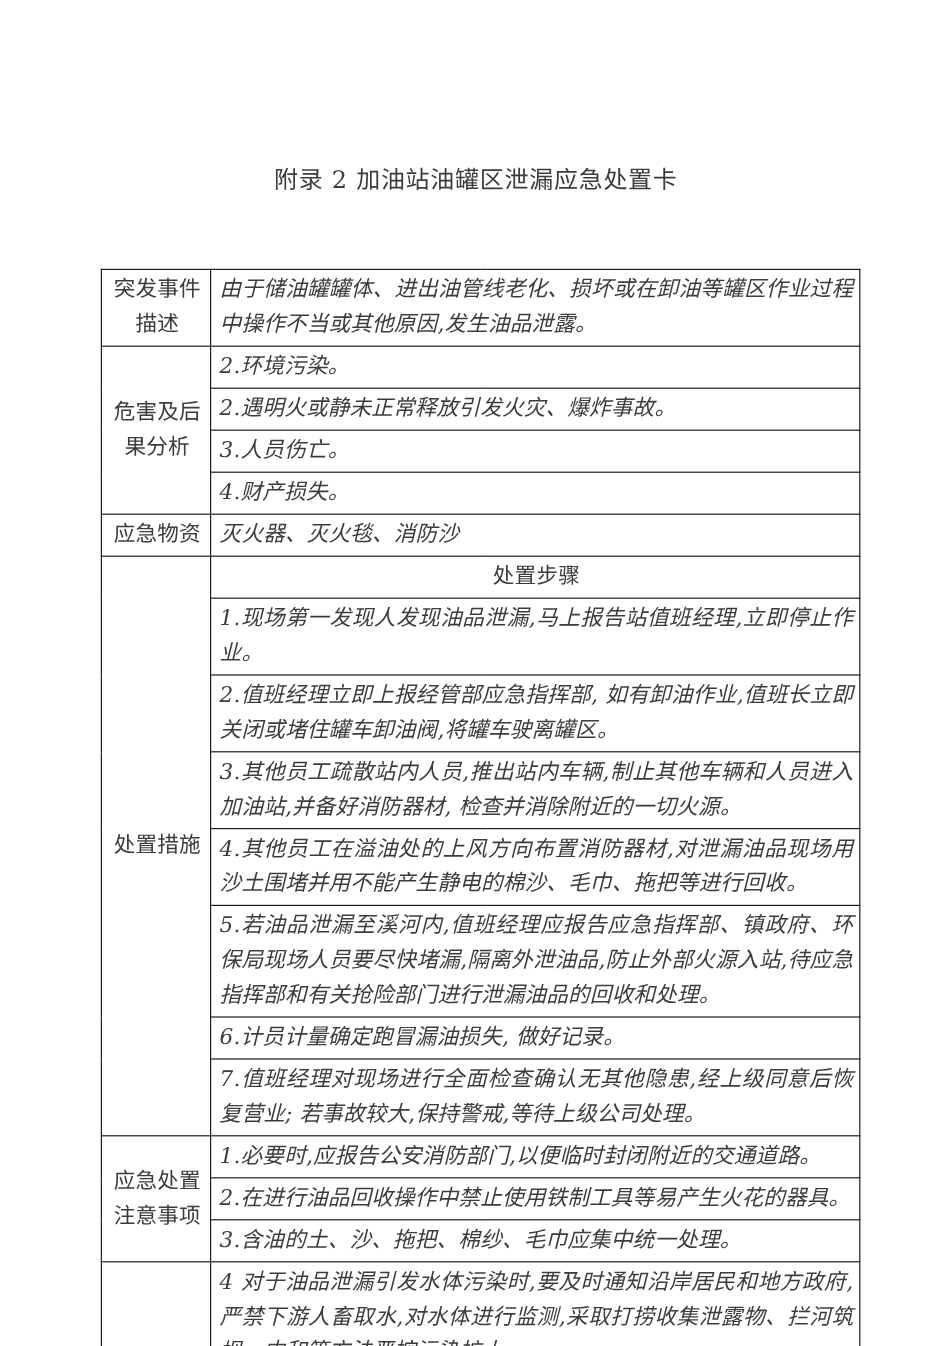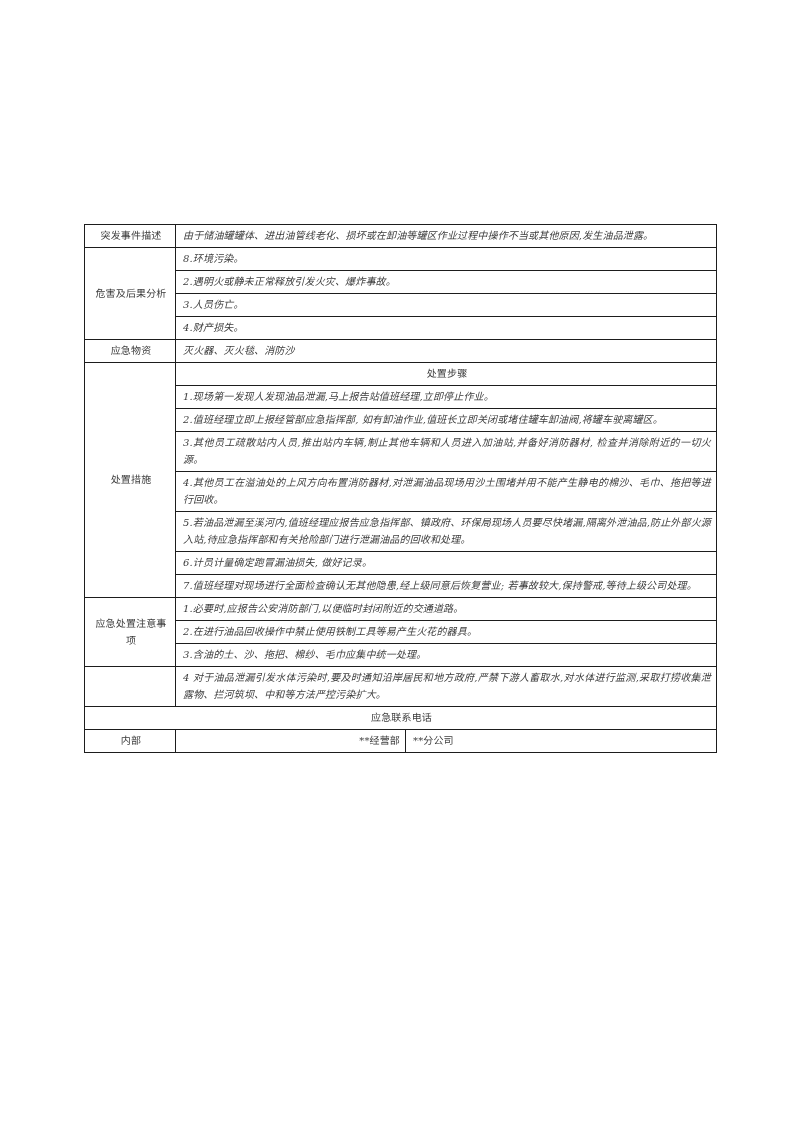--- a/index.html
+++ b/index.html
@@ -62,22 +62,22 @@
     top: 224px;
     width: 632px;
   }
   table.card {
     border-collapse: collapse;
     width: 632px;
     table-layout: fixed;
   }
   table.card td {
     border: 1px solid #1d1d1d;
-    font-size: 10px;
-    line-height: 17px;
+    font-size: 18px;
+    line-height: 29px;
     color: #3c3c3c;
     padding: 2px 5px 3px 7px;
     vertical-align: middle;
     letter-spacing: 0.15px;
     word-break: break-all;
   }
   td.label {
     width: 91px;
     text-align: center;
     padding-left: 4px;
@@ -93,39 +93,40 @@
     font-style: italic;
   }
   td.tel-mid { width: 230px; text-align: right; }
   td.tel-right { text-align: left; }
 </style>
 </head>
 <body>
 
 <div class="page">
 
+  <div class="doc-title">附录 2 加油站油罐区泄漏应急处置卡</div>
 
 
   <div class="tbl-wrap">
     <table class="card">
       <colgroup>
         <col style="width:91px">
         <col style="width:230px">
         <col style="width:311px">
       </colgroup>
       <tbody>
 
         <tr>
           <td class="label" rowspan="1">突发事件描述</td>
           <td class="body" colspan="2">由于储油罐罐体、进出油管线老化、损坏或在卸油等罐区作业过程中操作不当或其他原因,发生油品泄露。</td>
         </tr>
 
         <tr>
           <td class="label" rowspan="4">危害及后果分析</td>
-          <td class="body" colspan="2">8.环境污染。</td>
+          <td class="body" colspan="2">2.环境污染。</td>
         </tr>
         <tr>
           <td class="body" colspan="2">2.遇明火或静未正常释放引发火灾、爆炸事故。</td>
         </tr>
         <tr>
           <td class="body" colspan="2">3.人员伤亡。</td>
         </tr>
         <tr>
           <td class="body" colspan="2">4.财产损失。</td>
         </tr>

